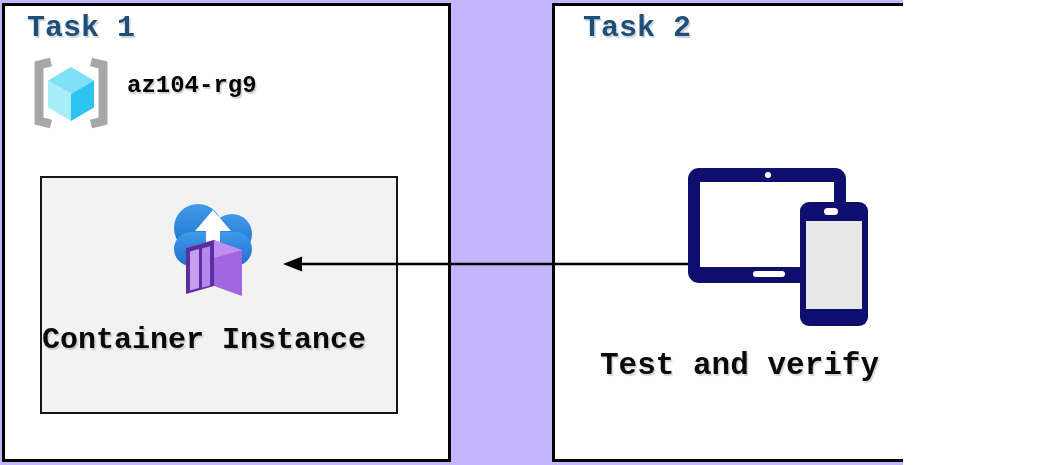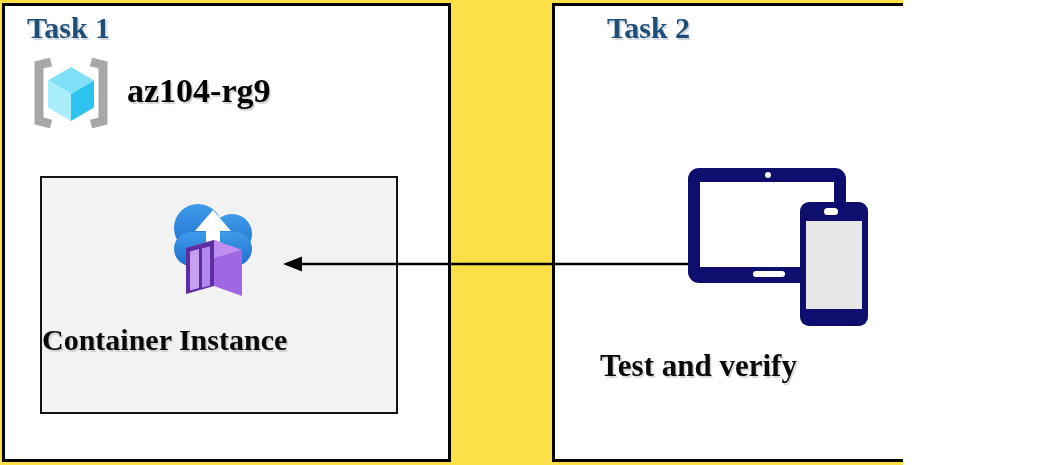--- a/index.html
+++ b/index.html
@@ -1,34 +1,34 @@
 <!DOCTYPE html>
 <html style="--task-title: #1F4E79; --box-border: #000000; --inner-box-bg: #F2F2F2; --inner-box-border: #141414; --label-black: #0A0A0A; --arrow: #000000; --device-navy: #0E0E6F; --device-screen-white: #FFFFFF; --phone-screen: #E7E7E7; --bracket-gray: #A7A7A7; --cube-top: #7FE0F7; --cube-left: #A9EDFB; --cube-right: #2CC4EE; --cloud-top: #3F9BEA; --cloud-bottom: #1E6FCC; --arrow-white: #FFFFFF; --container-frame: #5C2FA0; --container-panel-light: #C79FF1; --container-panel-mid: #B488EC; --container-top: #BE8FF0; --container-side: #A167E2;"><head>
 <meta charset="utf-8">
 <style>
   html,body { margin:0; padding:0; background:#fff; }
   .canvas {
-    position:relative; width:903px; height:465px; background:#fde047;
-    font-family:Liberation Serif, serif; overflow:hidden;
+    position:relative; width:903px; height:465px; background:#c4b5fd;
+    font-family:Liberation Mono, monospace; overflow:hidden;
   }
   .task-box {
     position:absolute; background:#fff; box-sizing:border-box;
     border:3px solid var(--box-border,#000);
   }
   #task1-box { left:2px;  top:3px; width:449px; height:459px; }
   #task2-box { left:552px; top:3px; width:494px; height:459px; }
   .task-title {
     position:absolute; font-size:30px; font-weight:bold; line-height:1;
     color:var(--task-title,#1F4E79);
     text-shadow:1.5px 1.5px 1px rgba(110,130,150,.35);
   }
   #task1-title { left:27px;  top:13px; }
-  #task2-title { left:583px; top:13px;margin-left:24px; }
+  #task2-title { left:583px; top:13px; }
   .rg-name {
-    position:absolute; left:127px; top:74px; font-size:34px; font-weight:bold;
+    position:absolute; left:127px; top:74px; font-size:24px; font-weight:bold;
     color:#000; line-height:1; text-shadow:1.5px 1.5px 1px rgba(120,120,120,.35);
   }
   .inner-box {
     position:absolute; left:40px; top:176px; width:358px; height:238px;
     box-sizing:border-box; background:var(--inner-box-bg,#F2F2F2);
     border:2px solid var(--inner-box-border,#141414);
   }
   .ci-label {
     position:absolute; left:42px; top:325px; width:354px; text-align:left;
     font-size:30px; font-weight:bold; color:var(--label-black,#0A0A0A);

